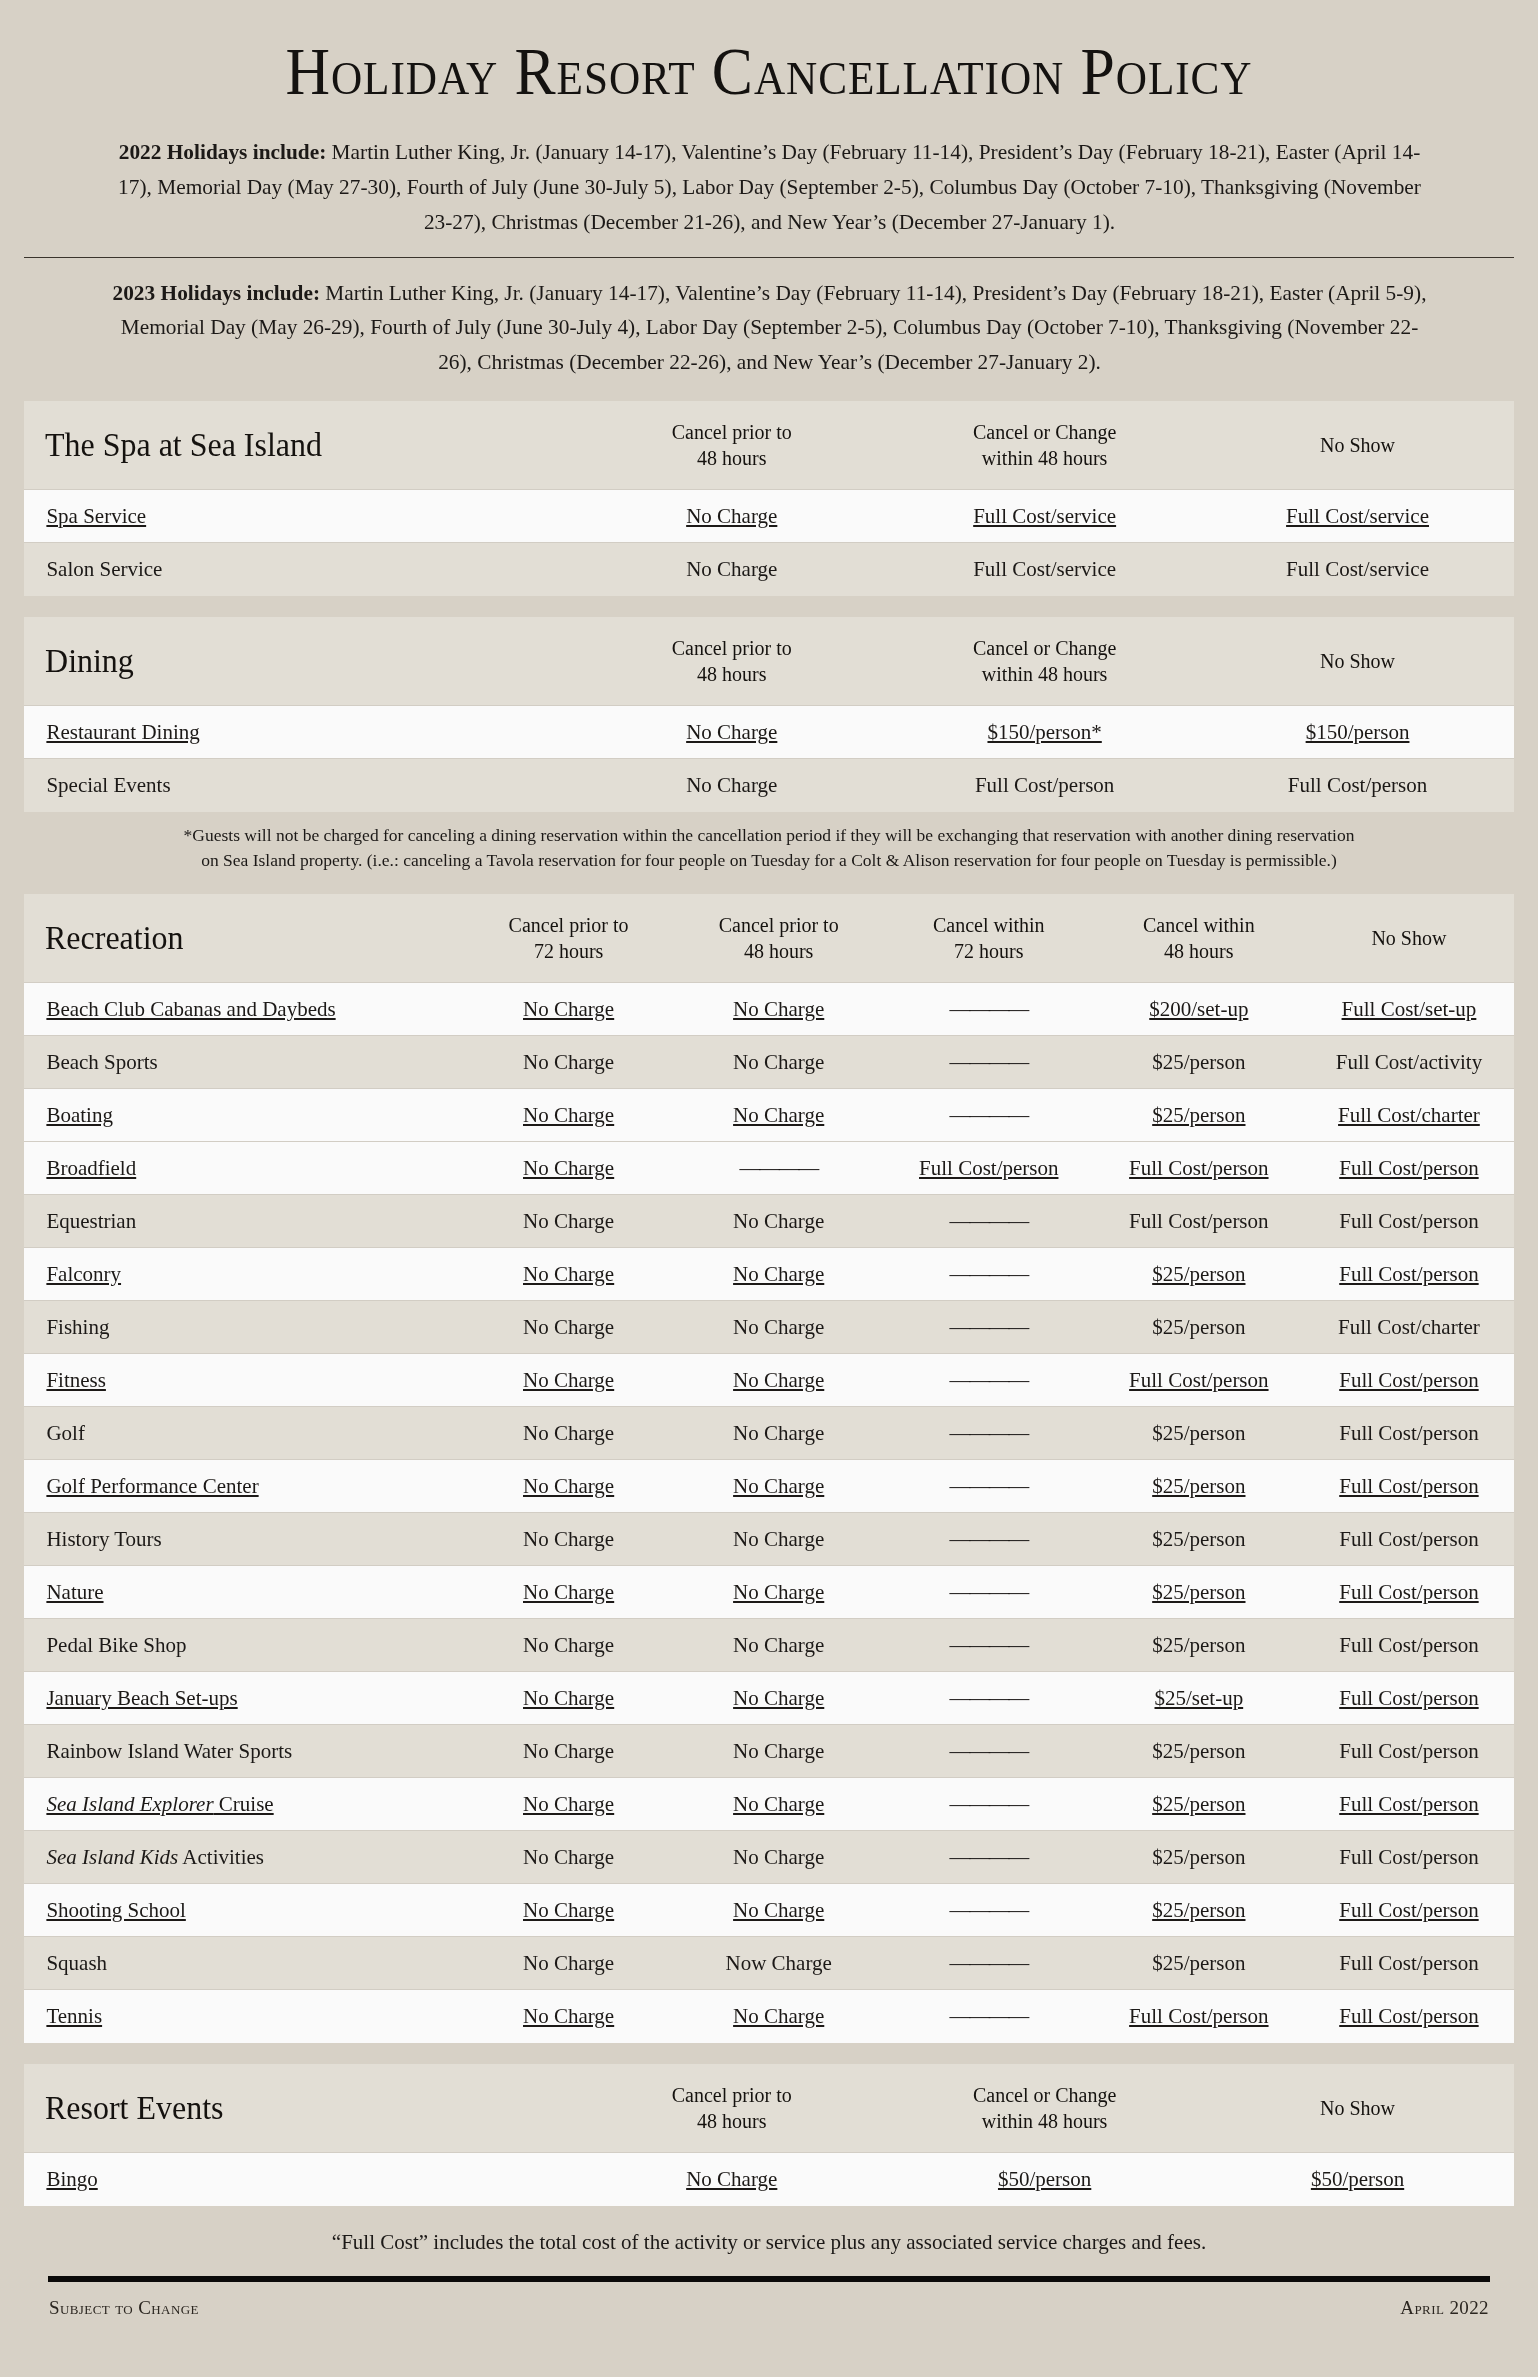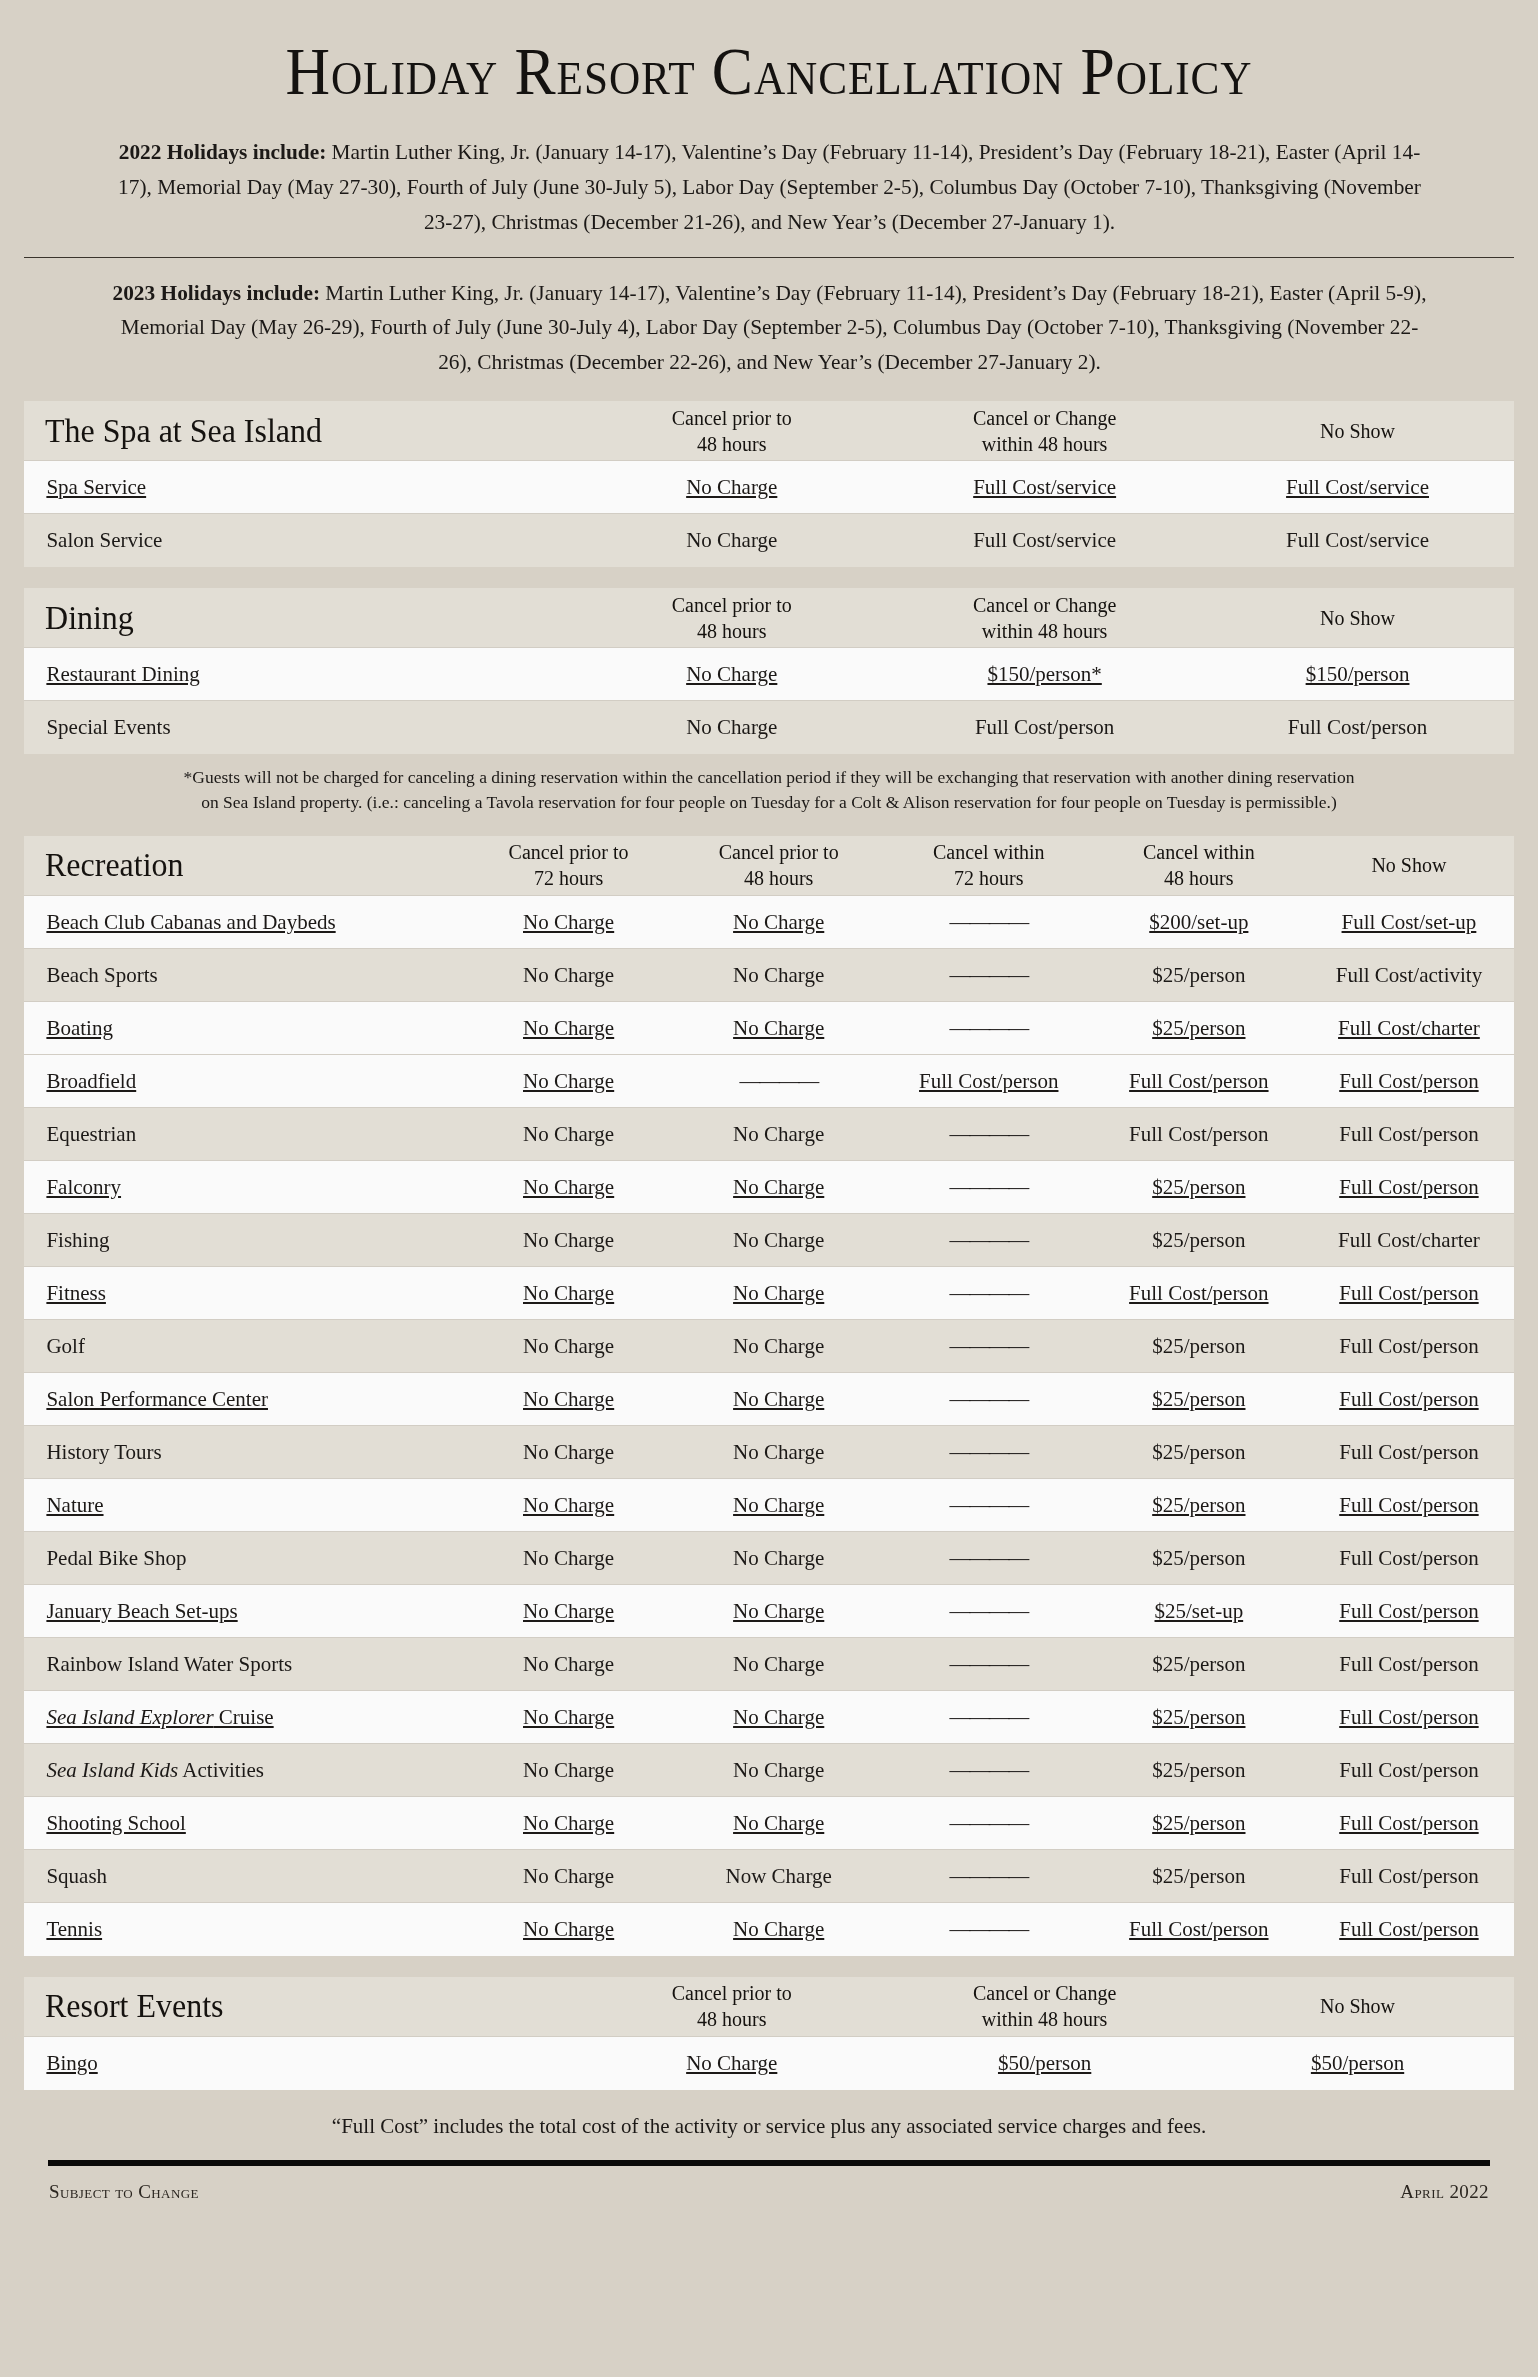--- a/index.html
+++ b/index.html
@@ -70,21 +70,21 @@
     width: 100%;
     border-collapse: collapse;
     table-layout: fixed;
   }
   .tbl th, .tbl td {
     padding: 0;
     vertical-align: middle;
   }
 
   
-  .hdr-row { background: #e2ded5; height: 60px; }
+  .hdr-row { background: #e2ded5; height: 89px; }
   .hdr-title {
     font-size: 34px;
     line-height: 1;
     text-align: left;
     padding-left: 22.4px !important;
     font-weight: 400;
     color: #15120f;
     transform: scaleX(0.94);
     transform-origin: left center;
   }
@@ -354,21 +354,21 @@
           </tr>
           <tr class="row-even">
             <td class="name">Golf</td>
             <td>No Charge</td>
             <td>No Charge</td>
             <td><span class="dash">————</span></td>
             <td>$25/person</td>
             <td>Full Cost/person</td>
           </tr>
           <tr class="row-odd">
-            <td class="name">Salon Performance Center</td>
+            <td class="name">Golf Performance Center</td>
             <td>No Charge</td>
             <td>No Charge</td>
             <td><span class="dash">————</span></td>
             <td>$25/person</td>
             <td>Full Cost/person</td>
           </tr>
           <tr class="row-even">
             <td class="name">History Tours</td>
             <td>No Charge</td>
             <td>No Charge</td>

